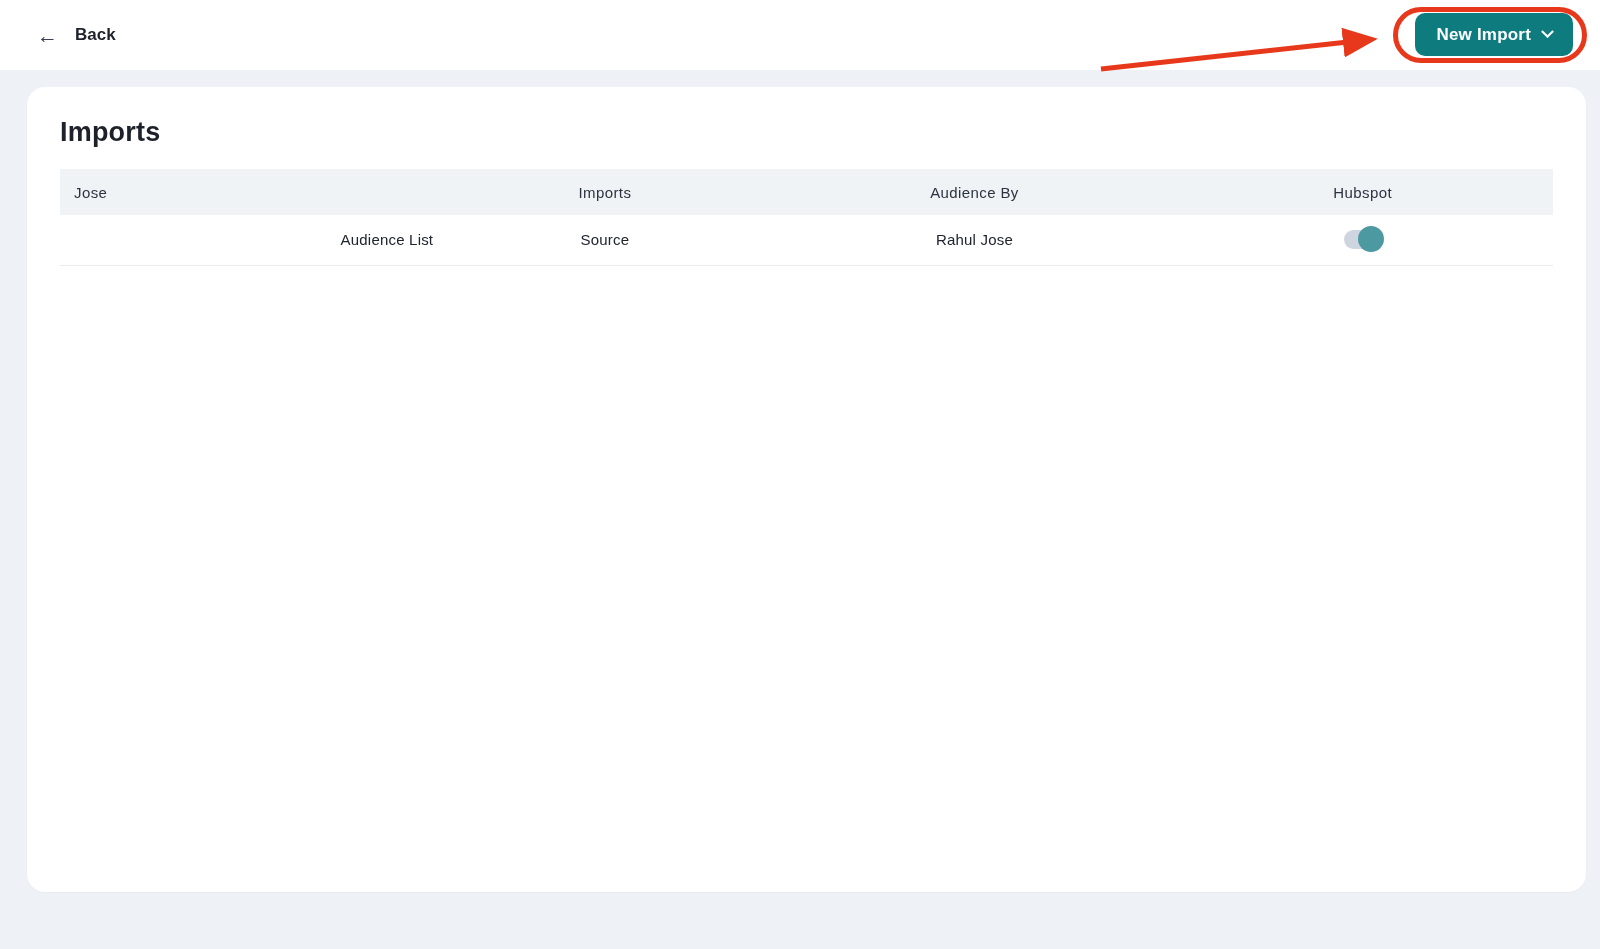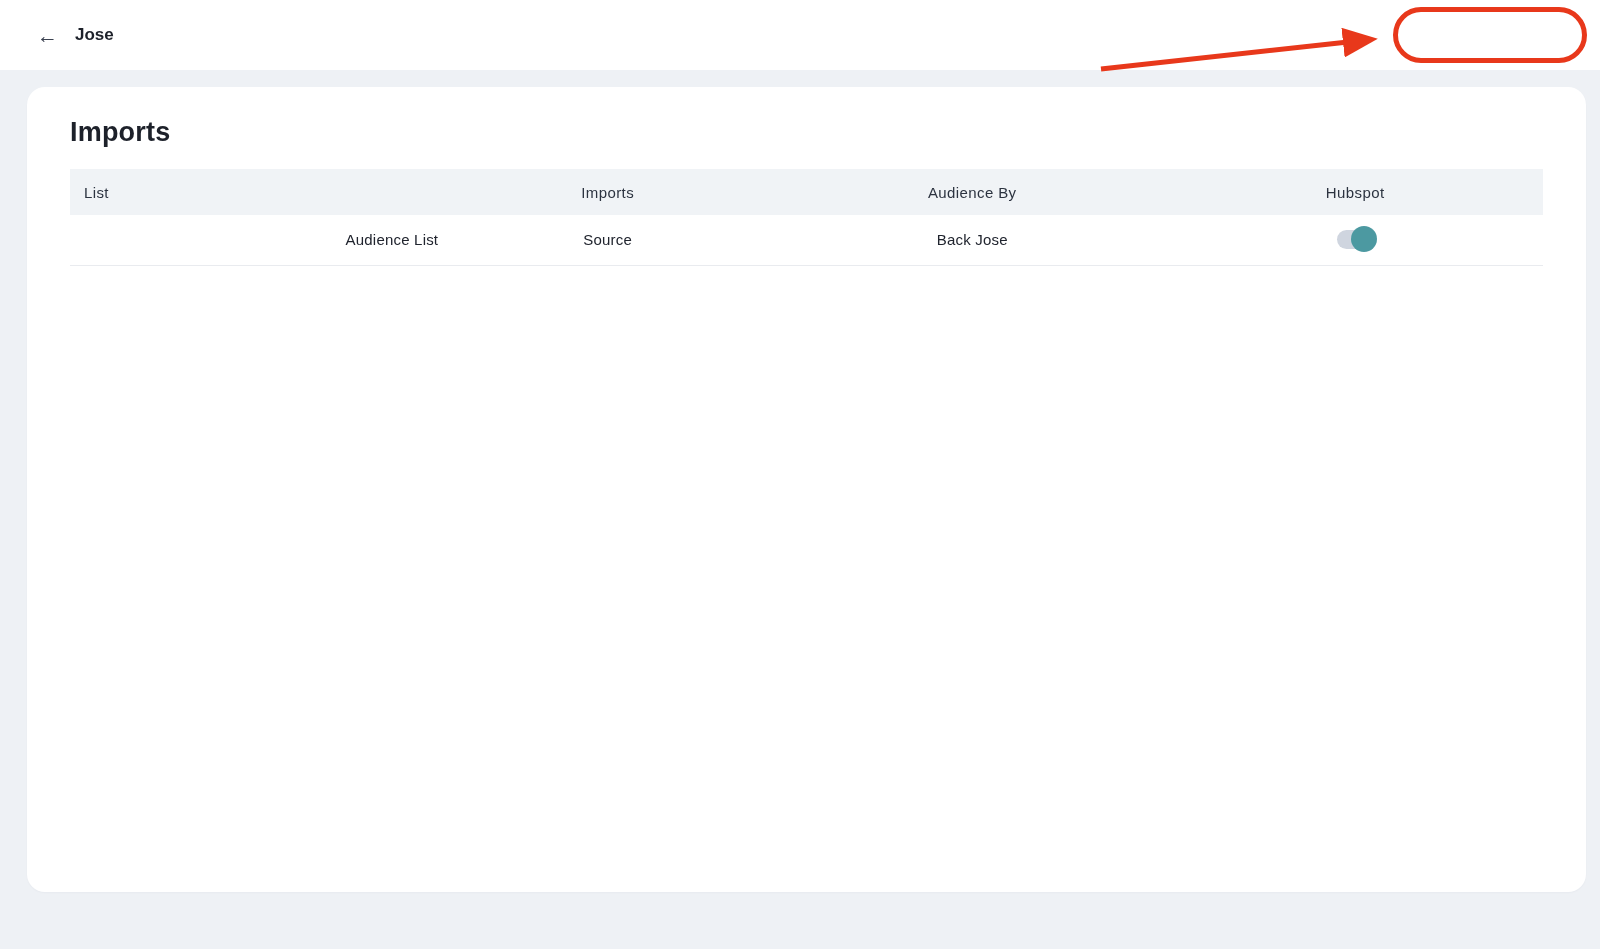--- a/index.html
+++ b/index.html
@@ -74,21 +74,21 @@
   }
   .ann-stroke{stroke:var(--red);}
   .ann-fill{fill:var(--red);}
 
   
   .card{
     margin:17px 14px 0 27px;
     height:805px;
     background:#ffffff;
     border-radius:18px;
-    padding:26px 43px;
+    padding:26px 33px;
     box-shadow:0 1px 2px rgba(22,34,51,.03);
   }
   .page-title{
     font-size:27px;
     font-weight:700;
     color:var(--text-dark);
     line-height:38px;
     margin-bottom:18px;
     letter-spacing:.2px;
   }
@@ -137,47 +137,51 @@
     border-radius:50%;
     background:var(--knob);
   }
 </style>
 </head>
 <body>
 
 <header class="topbar">
   <div class="back-group">
     <span class="back-arrow">←</span>
-    <span class="back-label">Jose</span>
+    <span class="back-label">Back</span>
   </div>
+  <button class="new-import-btn">
+    <span>New Import</span>
+    <span class="chevron-down"></span>
+  </button>
 </header>
 
 <main class="card">
   <h1 class="page-title">Imports</h1>
 
   <table class="imports">
     <colgroup>
       <col style="width:25%">
       <col style="width:23%">
       <col style="width:26.5%">
       <col style="width:25.5%">
     </colgroup>
     <thead>
       <tr>
-        <th class="col-name">List</th>
+        <th class="col-name">Jose</th>
         <th>Imports</th>
         <th>Audience By</th>
         <th>Hubspot</th>
       </tr>
     </thead>
     <tbody>
       <tr>
         <td class="col-name">Audience List</td>
         <td>Source</td>
-        <td>Back Jose</td>
+        <td>Rahul Jose</td>
         <td>
           <div class="toggle-wrap">
             <div class="toggle on">
               <div class="knob"></div>
             </div>
           </div>
         </td>
       </tr>
     </tbody>
   </table>

